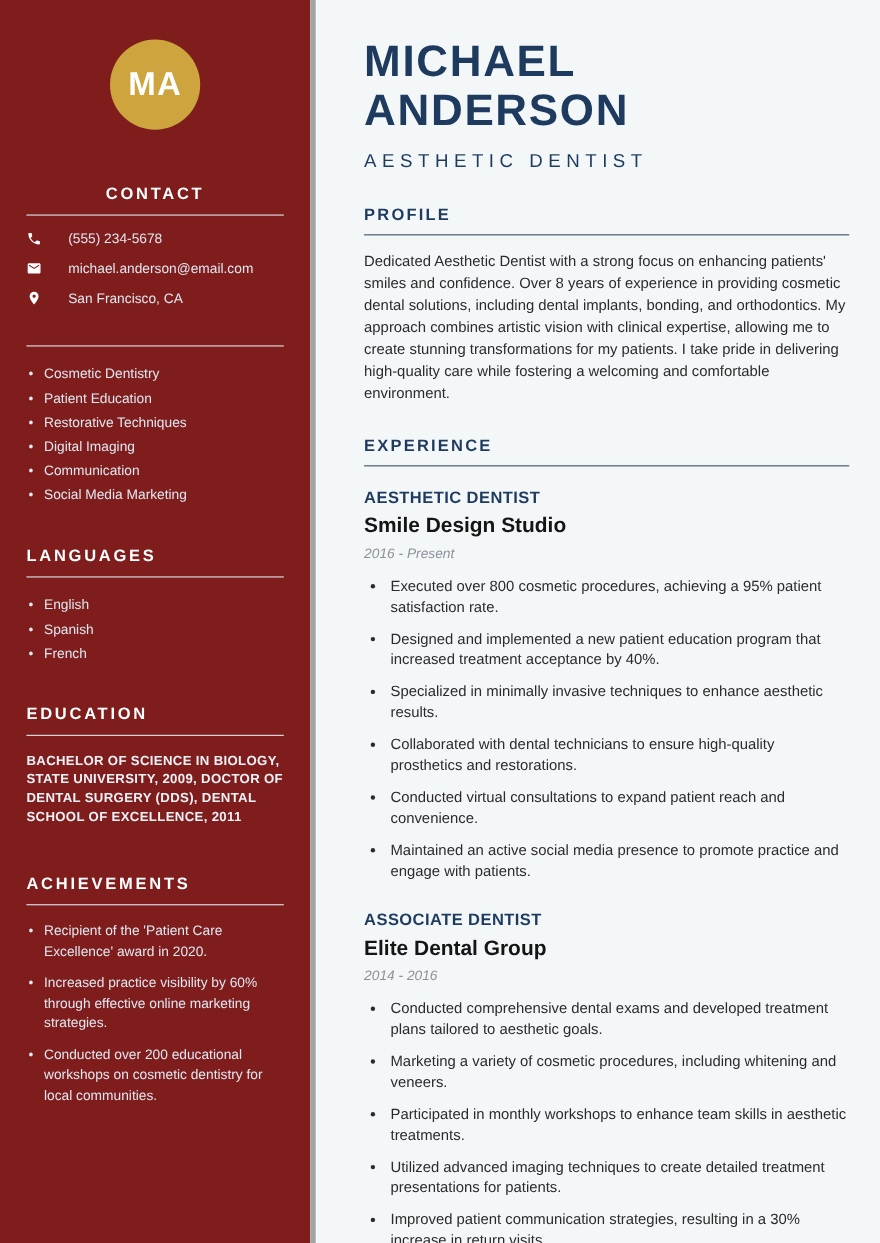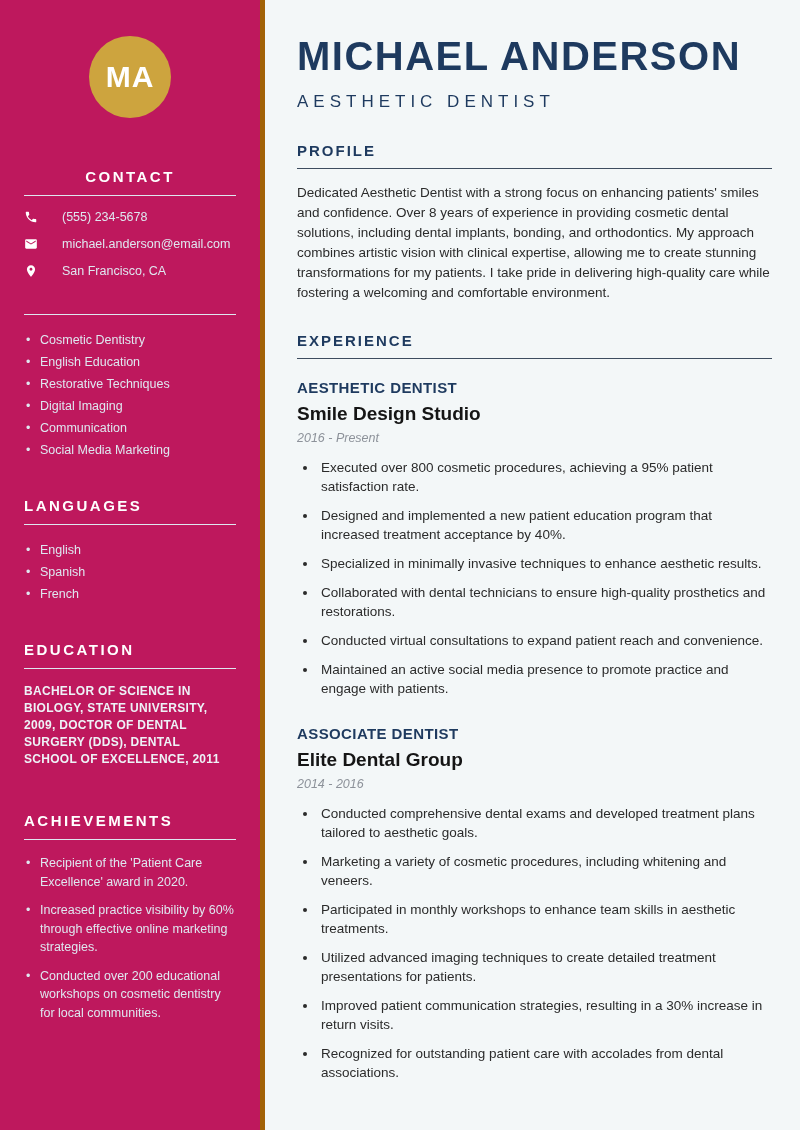--- a/index.html
+++ b/index.html
@@ -6,22 +6,22 @@
   html, body { margin: 0; padding: 0; }
   body {
     width: 800px; height: 1130px;
     font-family: "Liberation Sans", "DejaVu Sans", sans-serif;
     background: #ffffff;
   }
   .page { display: flex; width: 800px; height: 1130px; overflow: hidden; }
 
   
   .sidebar {
-    width: 260px; flex-shrink: 0;
-    background: #be185d;
+    width: 282px; flex-shrink: 0;
+    background: #7f1d1d;
     color: #dfe7f0;
     padding: 36px 24px 20px 24px;
   }
   .avatar {
     width: 82px; height: 82px; border-radius: 50%;
     background: #cda43e;
     margin: 0 auto;
     display: flex; align-items: center; justify-content: center;
   }
   .avatar span {
@@ -49,22 +49,22 @@
   .edu-text {
     margin: 0; font-size: 12px; font-weight: 700; line-height: 17px;
     letter-spacing: 0.3px; color: #eef2f7; text-transform: uppercase;
   }
   ul.side-list.spaced li { line-height: 18.5px; margin-bottom: 10px; }
 
   
   .main {
     flex: 1;
     background: #f3f7f8;
-    border-left: 5px solid #a16207;
-    padding: 26px 28px 0 32px;
+    border-left: 5px solid #a3a3a3;
+    padding: 26px 28px 0 44px;
   }
   .name {
     margin: 8px 0 0 0;
     font-size: 40px; font-weight: 700; letter-spacing: 1.5px;
     color: #1e3a5f;
   }
   .subtitle {
     margin-top: 13px;
     font-size: 17px; letter-spacing: 5px; color: #1e3a5f;
   }
@@ -131,21 +131,21 @@
           </svg>
         <span>San Francisco, CA</span>
       </div>
     </section>
 
     <section class="side-section">
       <div class="side-rule"></div>
       <ul class="side-list">
 
       <li>Cosmetic Dentistry</li>
-          <li>English Education</li>
+          <li>Patient Education</li>
           <li>Restorative Techniques</li>
           <li>Digital Imaging</li>
           <li>Communication</li>
           <li>Social Media Marketing</li>
         </ul>
     </section>
 
     <section class="side-section">
       <h2 class="side-heading">LANGUAGES</h2>
       <div class="side-rule"></div>

